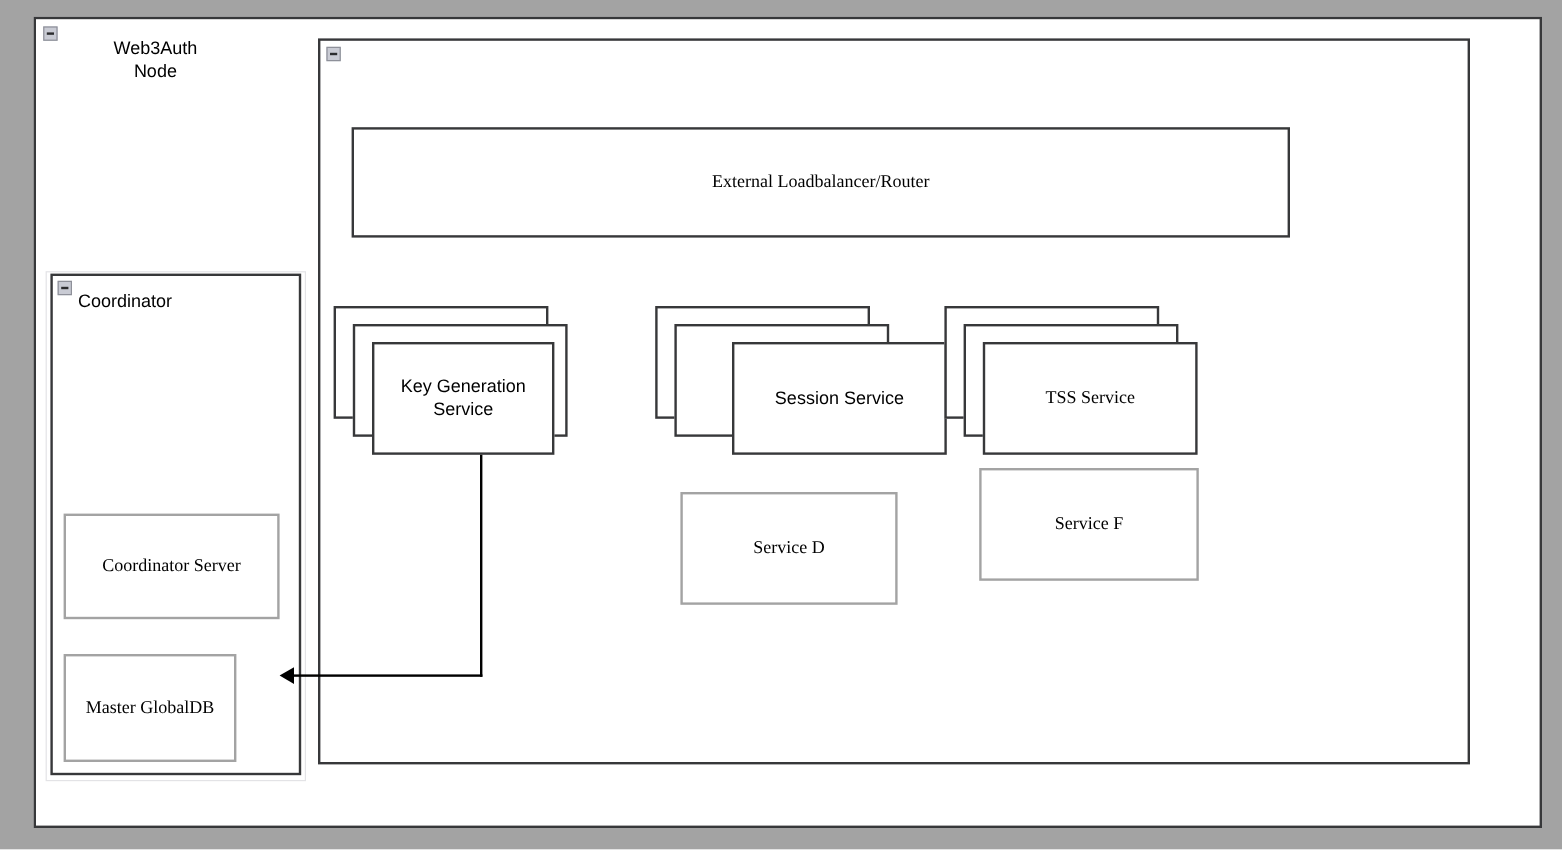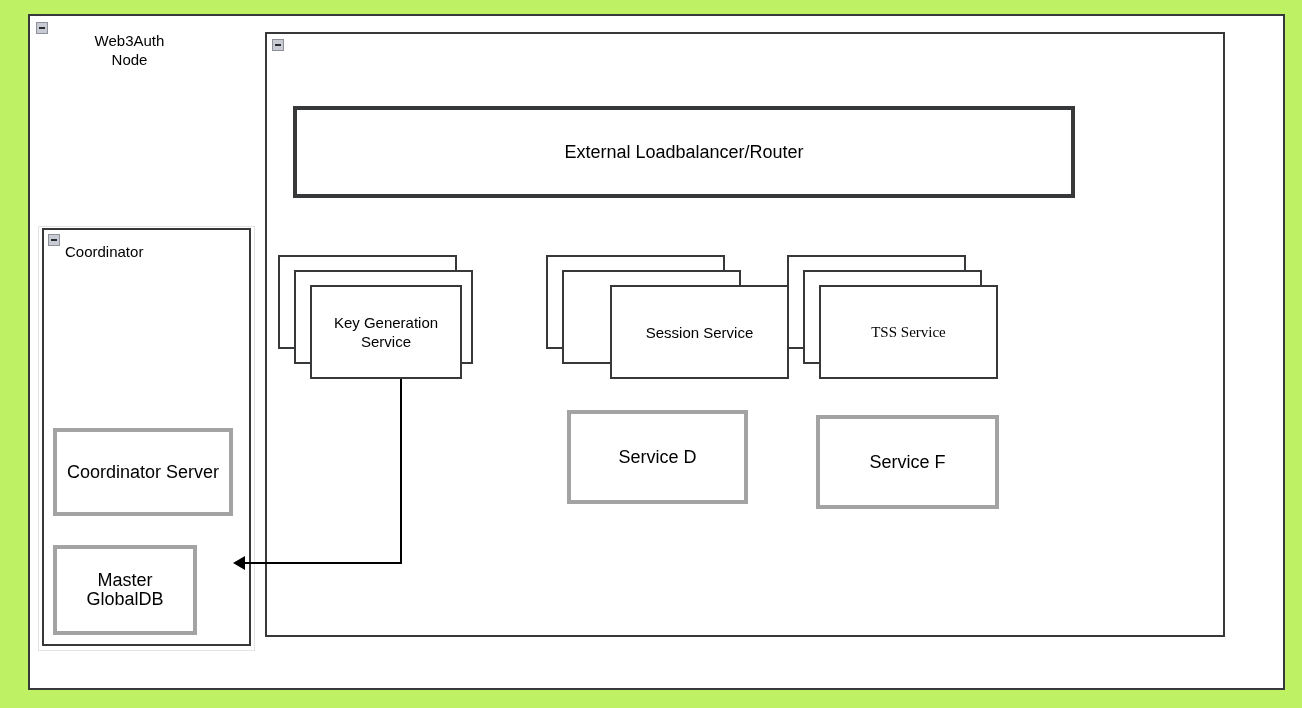--- a/index.html
+++ b/index.html
@@ -5,21 +5,21 @@
 <style>
   html, body {
     margin: 0;
     padding: 0;
     background: #ffffff;
   }
   #canvas {
     position: relative;
     width: 1302px;
     height: 708px;
-    background: #bef264;
+    background: #a3a3a3;
     font-family: "Liberation Sans", sans-serif;
     color: #000000;
     overflow: hidden;
   }
 
   
   .box {
     position: absolute;
     box-sizing: border-box;
     background: #ffffff;
@@ -57,29 +57,30 @@
     width: 6px;
     height: 2px;
     background: #2b2c2e;
   }
 
   
   .node {
     position: absolute;
     box-sizing: border-box;
     background: #ffffff;
-    border: 4px solid #a3a3a3;
+    border: 2px solid #a3a3a3;
     display: flex;
     align-items: center;
     justify-content: center;
     text-align: center;
-    font-size: 18px;
+    font-size: 15px;
     line-height: 19px;
     white-space: pre-line;
     color: #000000;
+    font-family: Liberation Serif, serif;
   }
 
   
   .stack {
     position: absolute;
   }
   .stack .sheet {
     position: absolute;
     box-sizing: border-box;
     background: #ffffff;
@@ -149,21 +150,21 @@
   </div>
 
   <div class="stack" style="left:787px; top:255px; width:212px; height:124px;">
     <div class="sheet" style="left:0px; top:0px; width:179px; height:94px;"></div>
     <div class="sheet" style="left:16px; top:15px; width:179px; height:94px;"></div>
     <div class="sheet front" style="left:32px; top:30px; width:179px; height:94px;font-family:Liberation Serif, serif;">TSS Service</div>
   </div>
 
   <div class="node" style="left:567px; top:410px; width:181px; height:94px;">Service D</div>
 
-  <div class="node" style="left:816px; top:415px; width:183px; height:94px;">Service F</div>
+  <div class="node" style="left:816px; top:390px; width:183px; height:94px;">Service F</div>
 
   <div class="outer-frame" style="left:38px; top:226px; width:217px; height:425px;"></div>
   <div class="box" style="left:42px; top:228px; width:209px; height:418px;"></div>
   <div class="collapse-icon" style="left:48px; top:234px;"></div>
   <div class="group-label left-al" style="left:65px; top:242px; width:160px;">Coordinator</div>
 
 
   <div class="node" style="left:53px; top:396px; width:180px; height:88px;margin-top:32px;">Coordinator Server</div>
 
   <div class="node" style="left:53px; top:545px; width:144px; height:90px;">Master GlobalDB</div>

